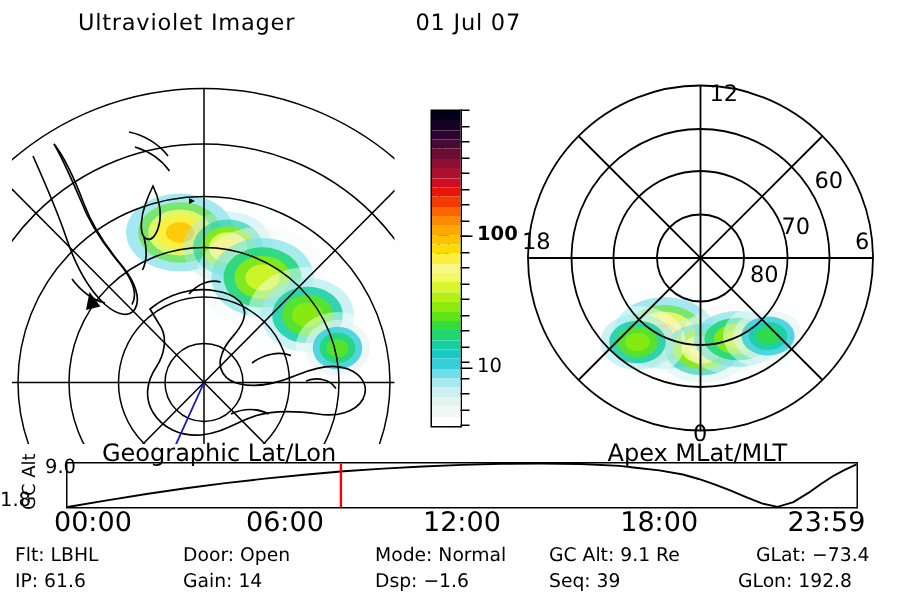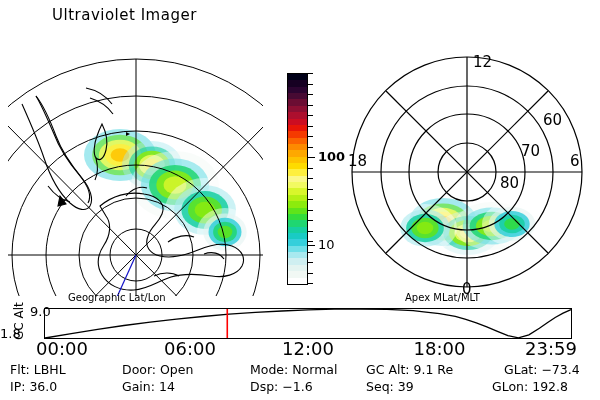--- a/index.html
+++ b/index.html
@@ -39,21 +39,21 @@
     white-space:nowrap;
   }
   .cb-bar{position:absolute;left:25px;top:13px;width:19px;height:210px;border:1px solid #000;}
   .cb-bar i{display:block;width:100%;height:100%;}
   .cb-tick{position:absolute;left:45px;width:6px;height:1px;background:#000;}
   .cb-tick.major{width:8px;}
   .cb-lbl{position:absolute;left:56px;font-size:13px;white-space:nowrap;line-height:1;}
 
   
   #orbit-panel{position:absolute;left:0;top:292px;width:600px;height:62px;}
-  .orb-caption{position:absolute;font-size:10px;white-space:nowrap;top:0;}
+  .orb-caption{position:absolute;font-size:16px;white-space:nowrap;top:0;}
   #cap-geo{left:68px;}
   #cap-mlt{left:405px;}
   .orb-ylabel{
     position:absolute;font-size:12px;white-space:nowrap;
     transform:rotate(-90deg);transform-origin:left top;
   }
   #yl-gcalt{left:12px;top:48px;}
   .orb-ytick{position:absolute;font-size:13px;white-space:nowrap;right:0;}
   .orb-xtick{position:absolute;font-size:18px;white-space:nowrap;top:46px;}
 
@@ -63,20 +63,21 @@
   .st-row1{top:0;}
   .st-row2{top:17px;}
 </style>
 </head>
 <body>
 
 <div id="app">
 
   <div class="header">
     <span class="hdr-title">Ultraviolet Imager</span>
+    <span class="hdr-date">01 Jul 07</span>
   </div>
 
   <div class="panel" id="geo-plot">
     <svg width="255" height="250" viewBox="0 0 255 250">
       <defs>
         <clipPath id="geoclip">
             <rect x="0" y="0" width="255" height="250"></rect>
           </clipPath>
       </defs>
       <g clip-path="url(#geoclip)">
@@ -316,21 +317,21 @@
 
   <div id="status-bar">
     <div id="status-row1">
         <div class="st-cell st-row1" style="left: 10px;">Flt: LBHL</div>
         <div class="st-cell st-row1" style="left: 122px;">Door: Open</div>
         <div class="st-cell st-row1" style="left: 250px;">Mode: Normal</div>
         <div class="st-cell st-row1" style="left: 366px;">GC Alt: 9.1 Re</div>
         <div class="st-cell st-row1" style="left: 504px;">GLat: −73.4</div>
       </div>
     <div id="status-row2">
-        <div class="st-cell st-row2" style="left: 10px;">IP: 36.0</div>
+        <div class="st-cell st-row2" style="left: 10px;">IP: 61.6</div>
         <div class="st-cell st-row2" style="left: 122px;">Gain: 14</div>
         <div class="st-cell st-row2" style="left: 250px;">Dsp: −1.6</div>
         <div class="st-cell st-row2" style="left: 366px;">Seq: 39</div>
         <div class="st-cell st-row2" style="left: 492px;">GLon: 192.8</div>
       </div>
   </div>
 
 </div>
 
 </body></html>

